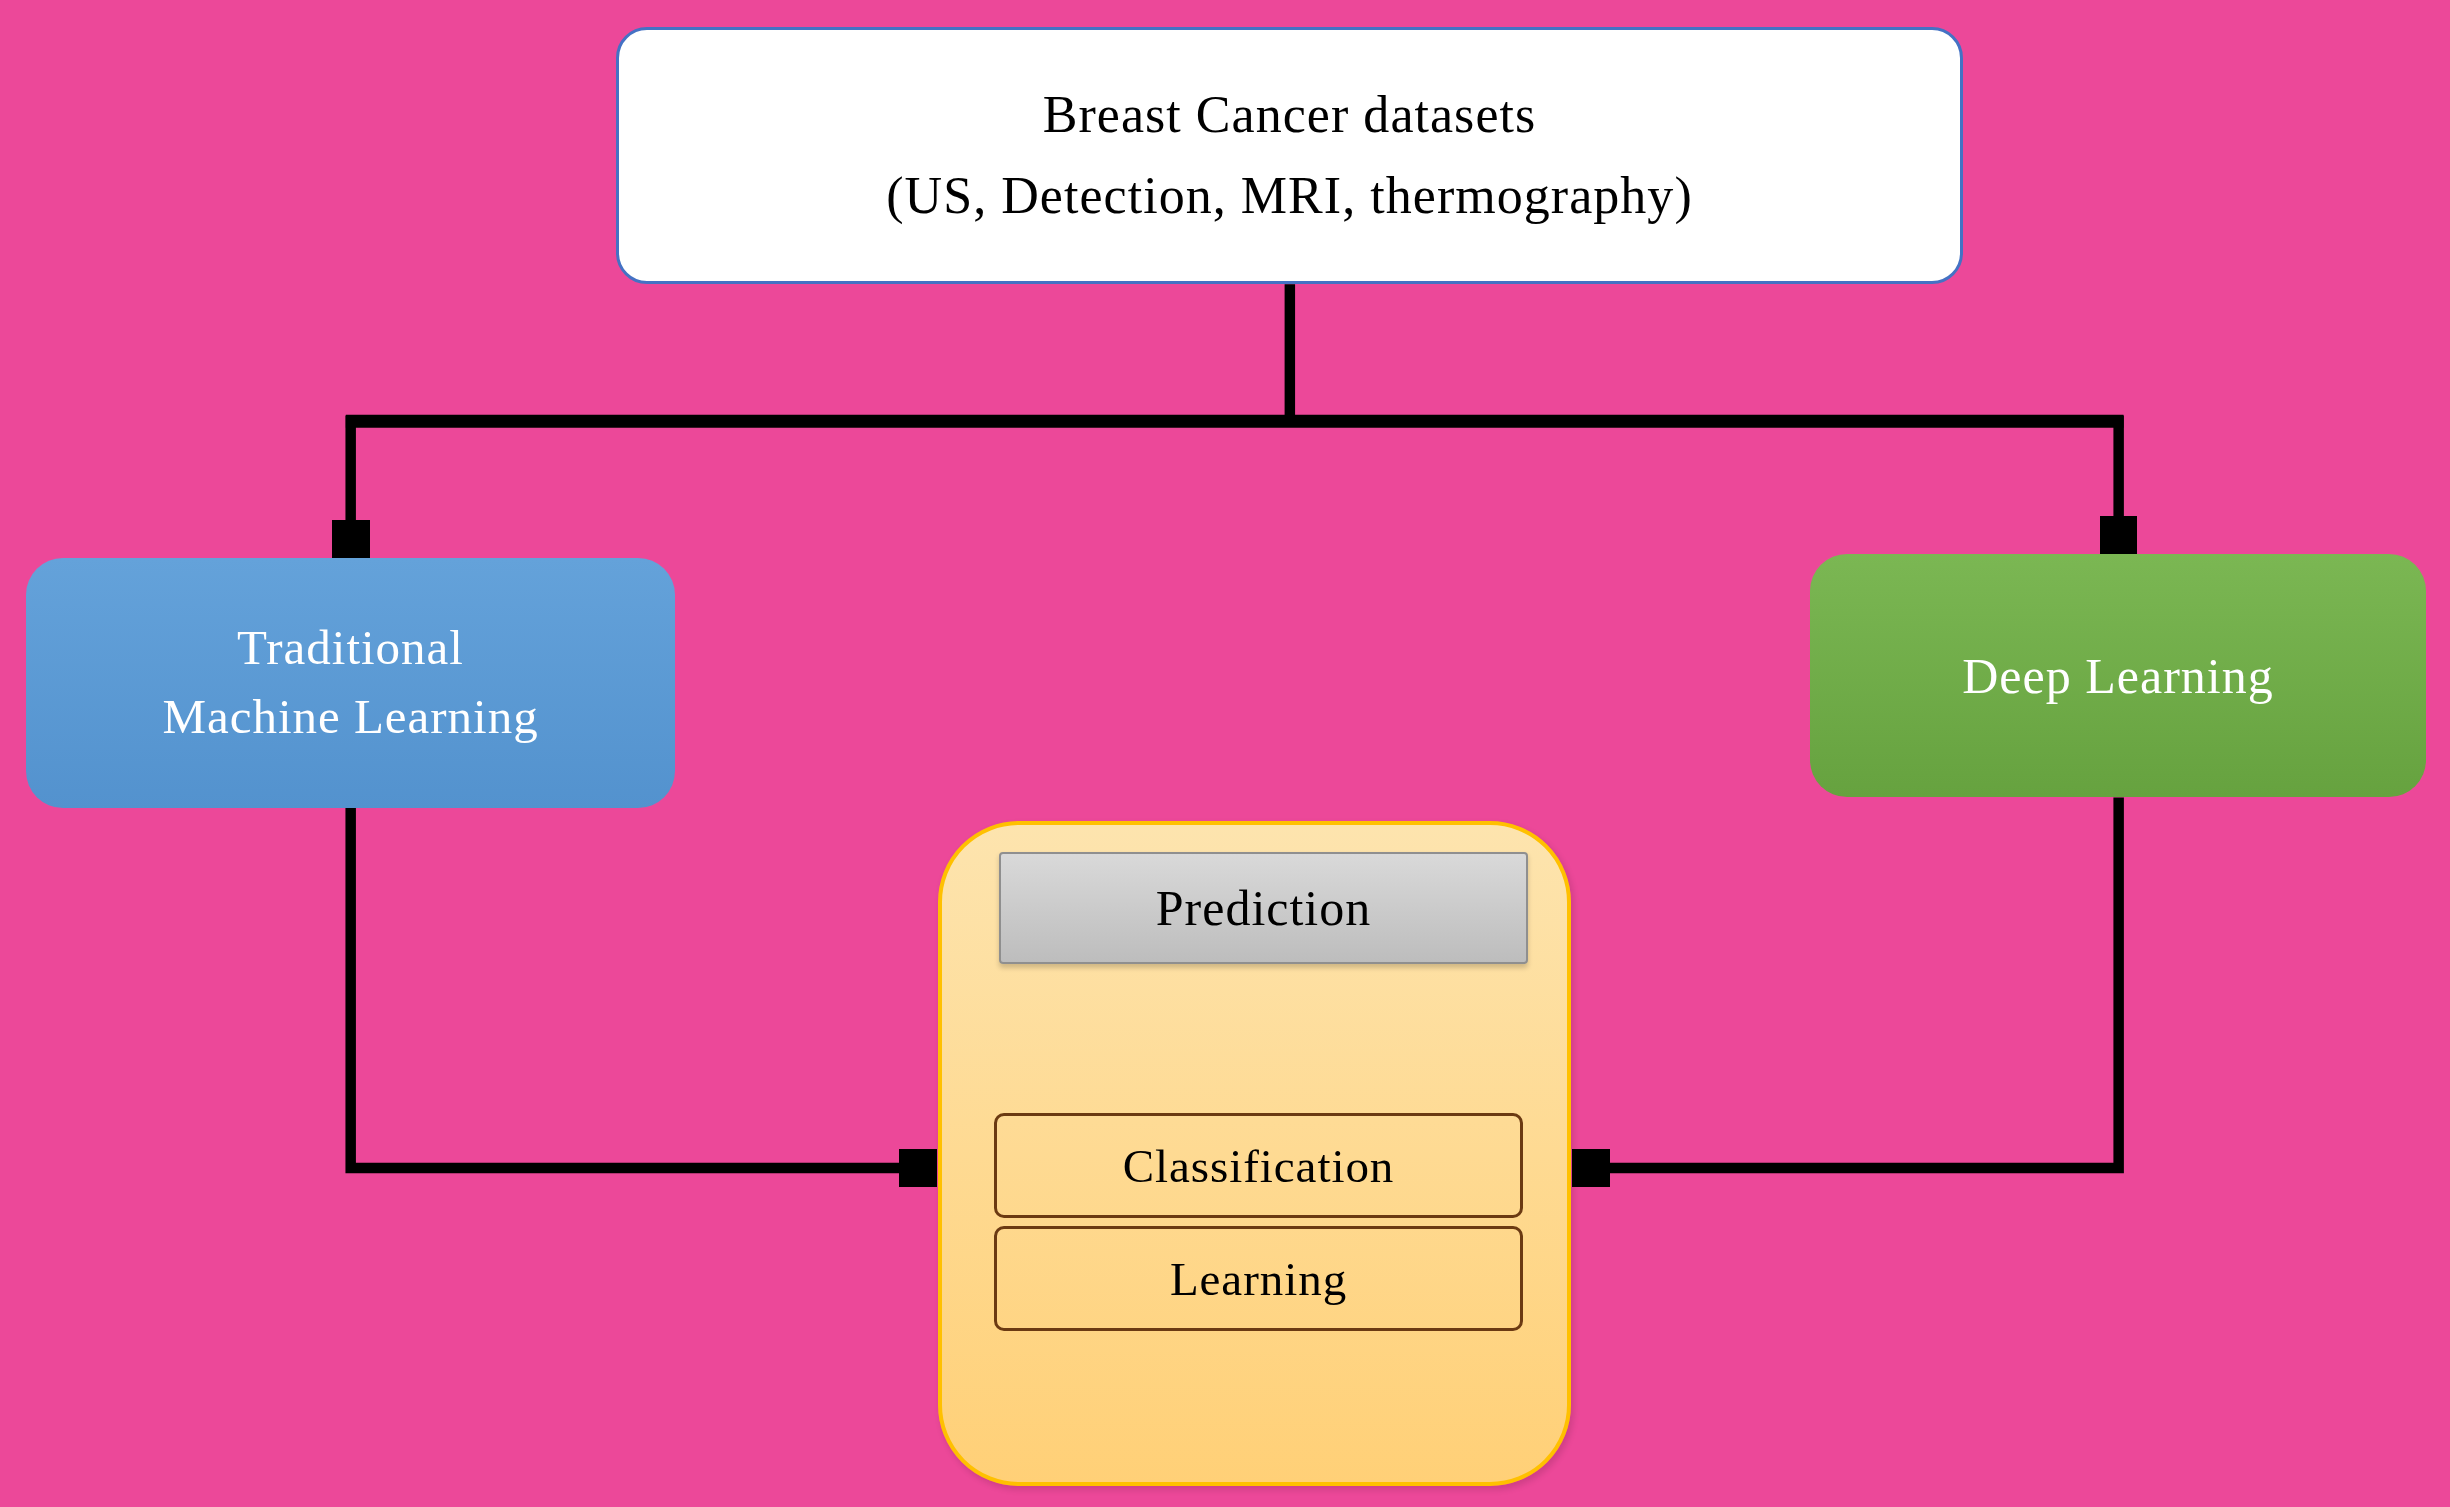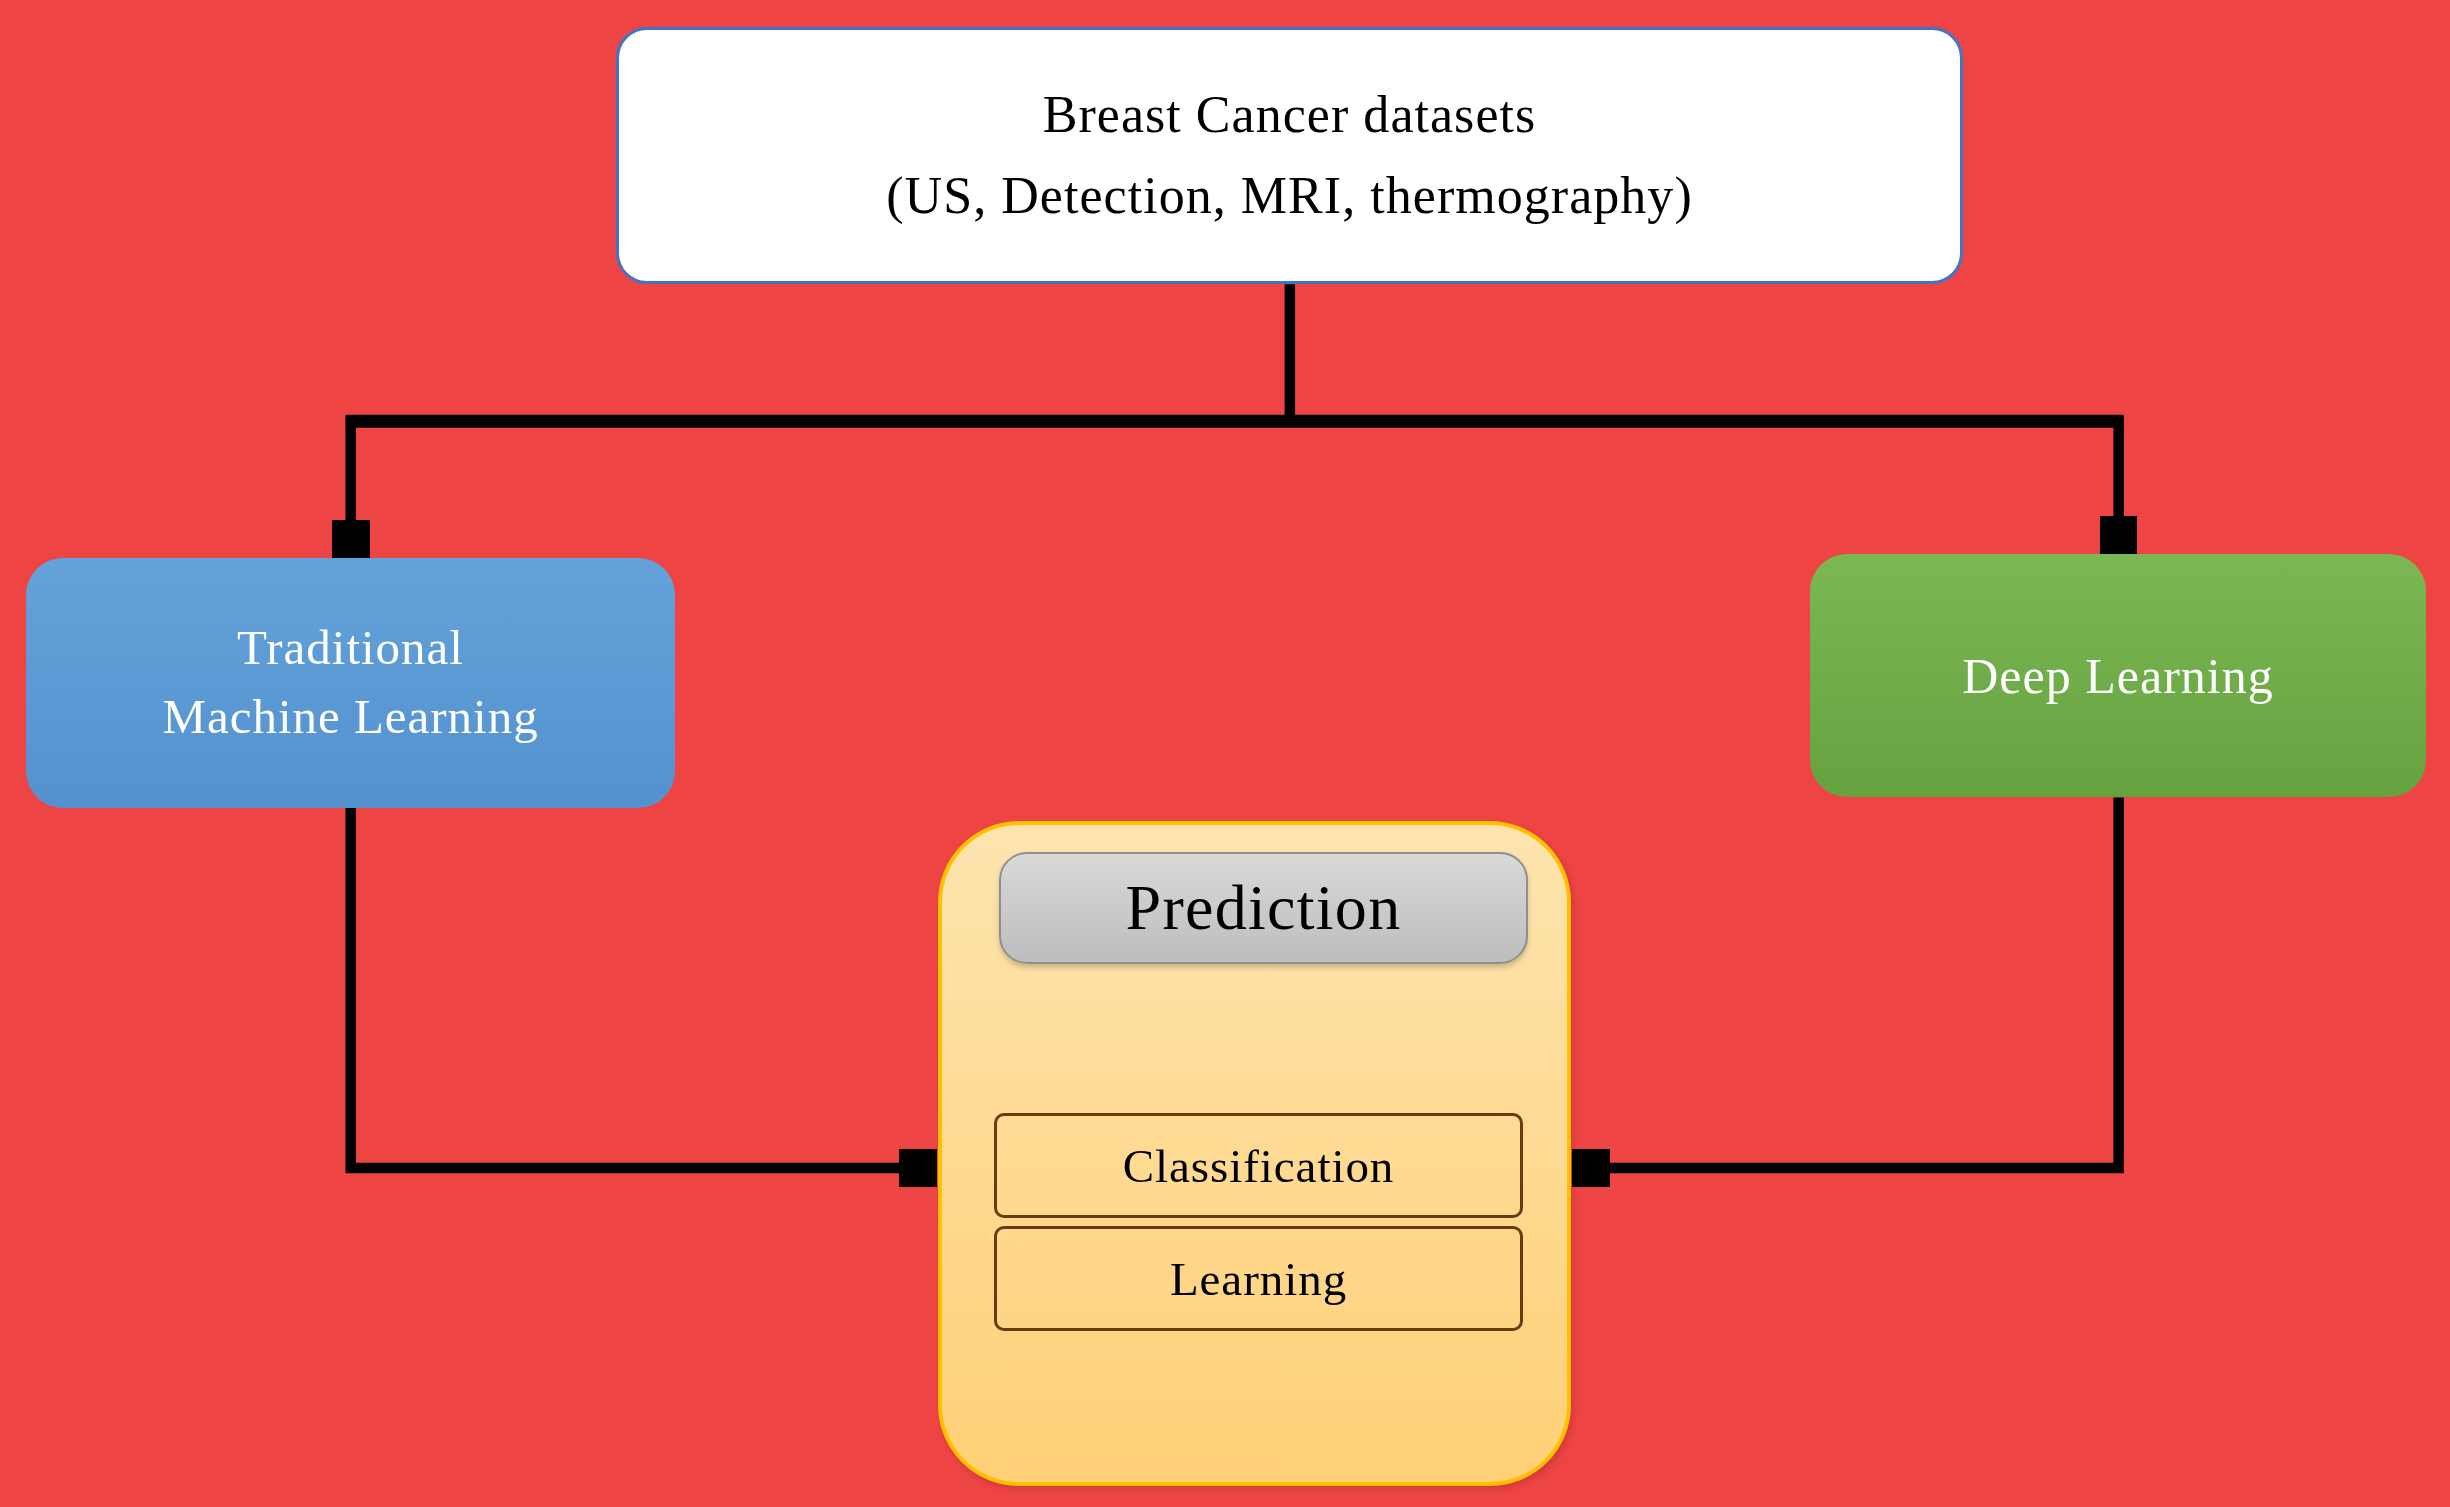--- a/index.html
+++ b/index.html
@@ -1,19 +1,19 @@
 <!DOCTYPE html>
 <html style="--title_border: #4472C4; --blue_box_top: #64A2DA; --blue_box_bottom: #5392CE; --green_box_top: #7BB753; --green_box_bottom: #66A23F; --container_border: #FFC000; --container_fill_top: #FDE4AE; --container_fill_bottom: #FFD077; --prediction_fill_top: #D9D9D9; --prediction_fill_bottom: #BDBDBD; --prediction_border: #8F8F8F; --task_border: #6B3A12; --arrow_color: #000000;font-size:13px"><head>
 <meta charset="utf-8">
 <style>
   html,body{margin:0;padding:0;background:#ffffff;}
   .stage{
     position:relative;
     width:2450px;height:1507px;
-    background:#ef4444;
+    background:#ec4899;
     font-family:"Liberation Serif","DejaVu Serif",serif;
     overflow:hidden;
   }
   .box{
     position:absolute;
     display:flex;flex-direction:column;
     align-items:center;justify-content:center;
     text-align:center;
     box-sizing:border-box;
     letter-spacing:0.02em;
@@ -43,22 +43,22 @@
     box-sizing:border-box;
     background:linear-gradient(180deg,var(--container_fill_top,#FDE4AE),var(--container_fill_bottom,#FFD077));
     border:4.8px solid var(--container_border,#FFC000);
     border-radius:81px;
     box-shadow:2.4px 3.2px 6.4px rgba(0,0,0,0.12);
   }
   .prediction-box{
     left:57px;top:26.6px;width:529px;height:112px;
     background:linear-gradient(180deg,var(--prediction_fill_top,#D9D9D9),var(--prediction_fill_bottom,#BDBDBD));
     border:2.4px solid var(--prediction_border,#8F8F8F);
-    border-radius:28px;
-    color:#000;font-size:64px;
+    border-radius:4px;
+    color:#000;font-size:50px;
     box-shadow:0 3.2px 4.8px rgba(0,0,0,0.18);
   }
   .task-box{
     left:52px;width:529px;height:105px;
     background:transparent;
     border:3.2px solid var(--task_border,#6B3A12);
     border-radius:10px;
     color:#000;font-size:47px;
   }
   .task-0{top:288px}

